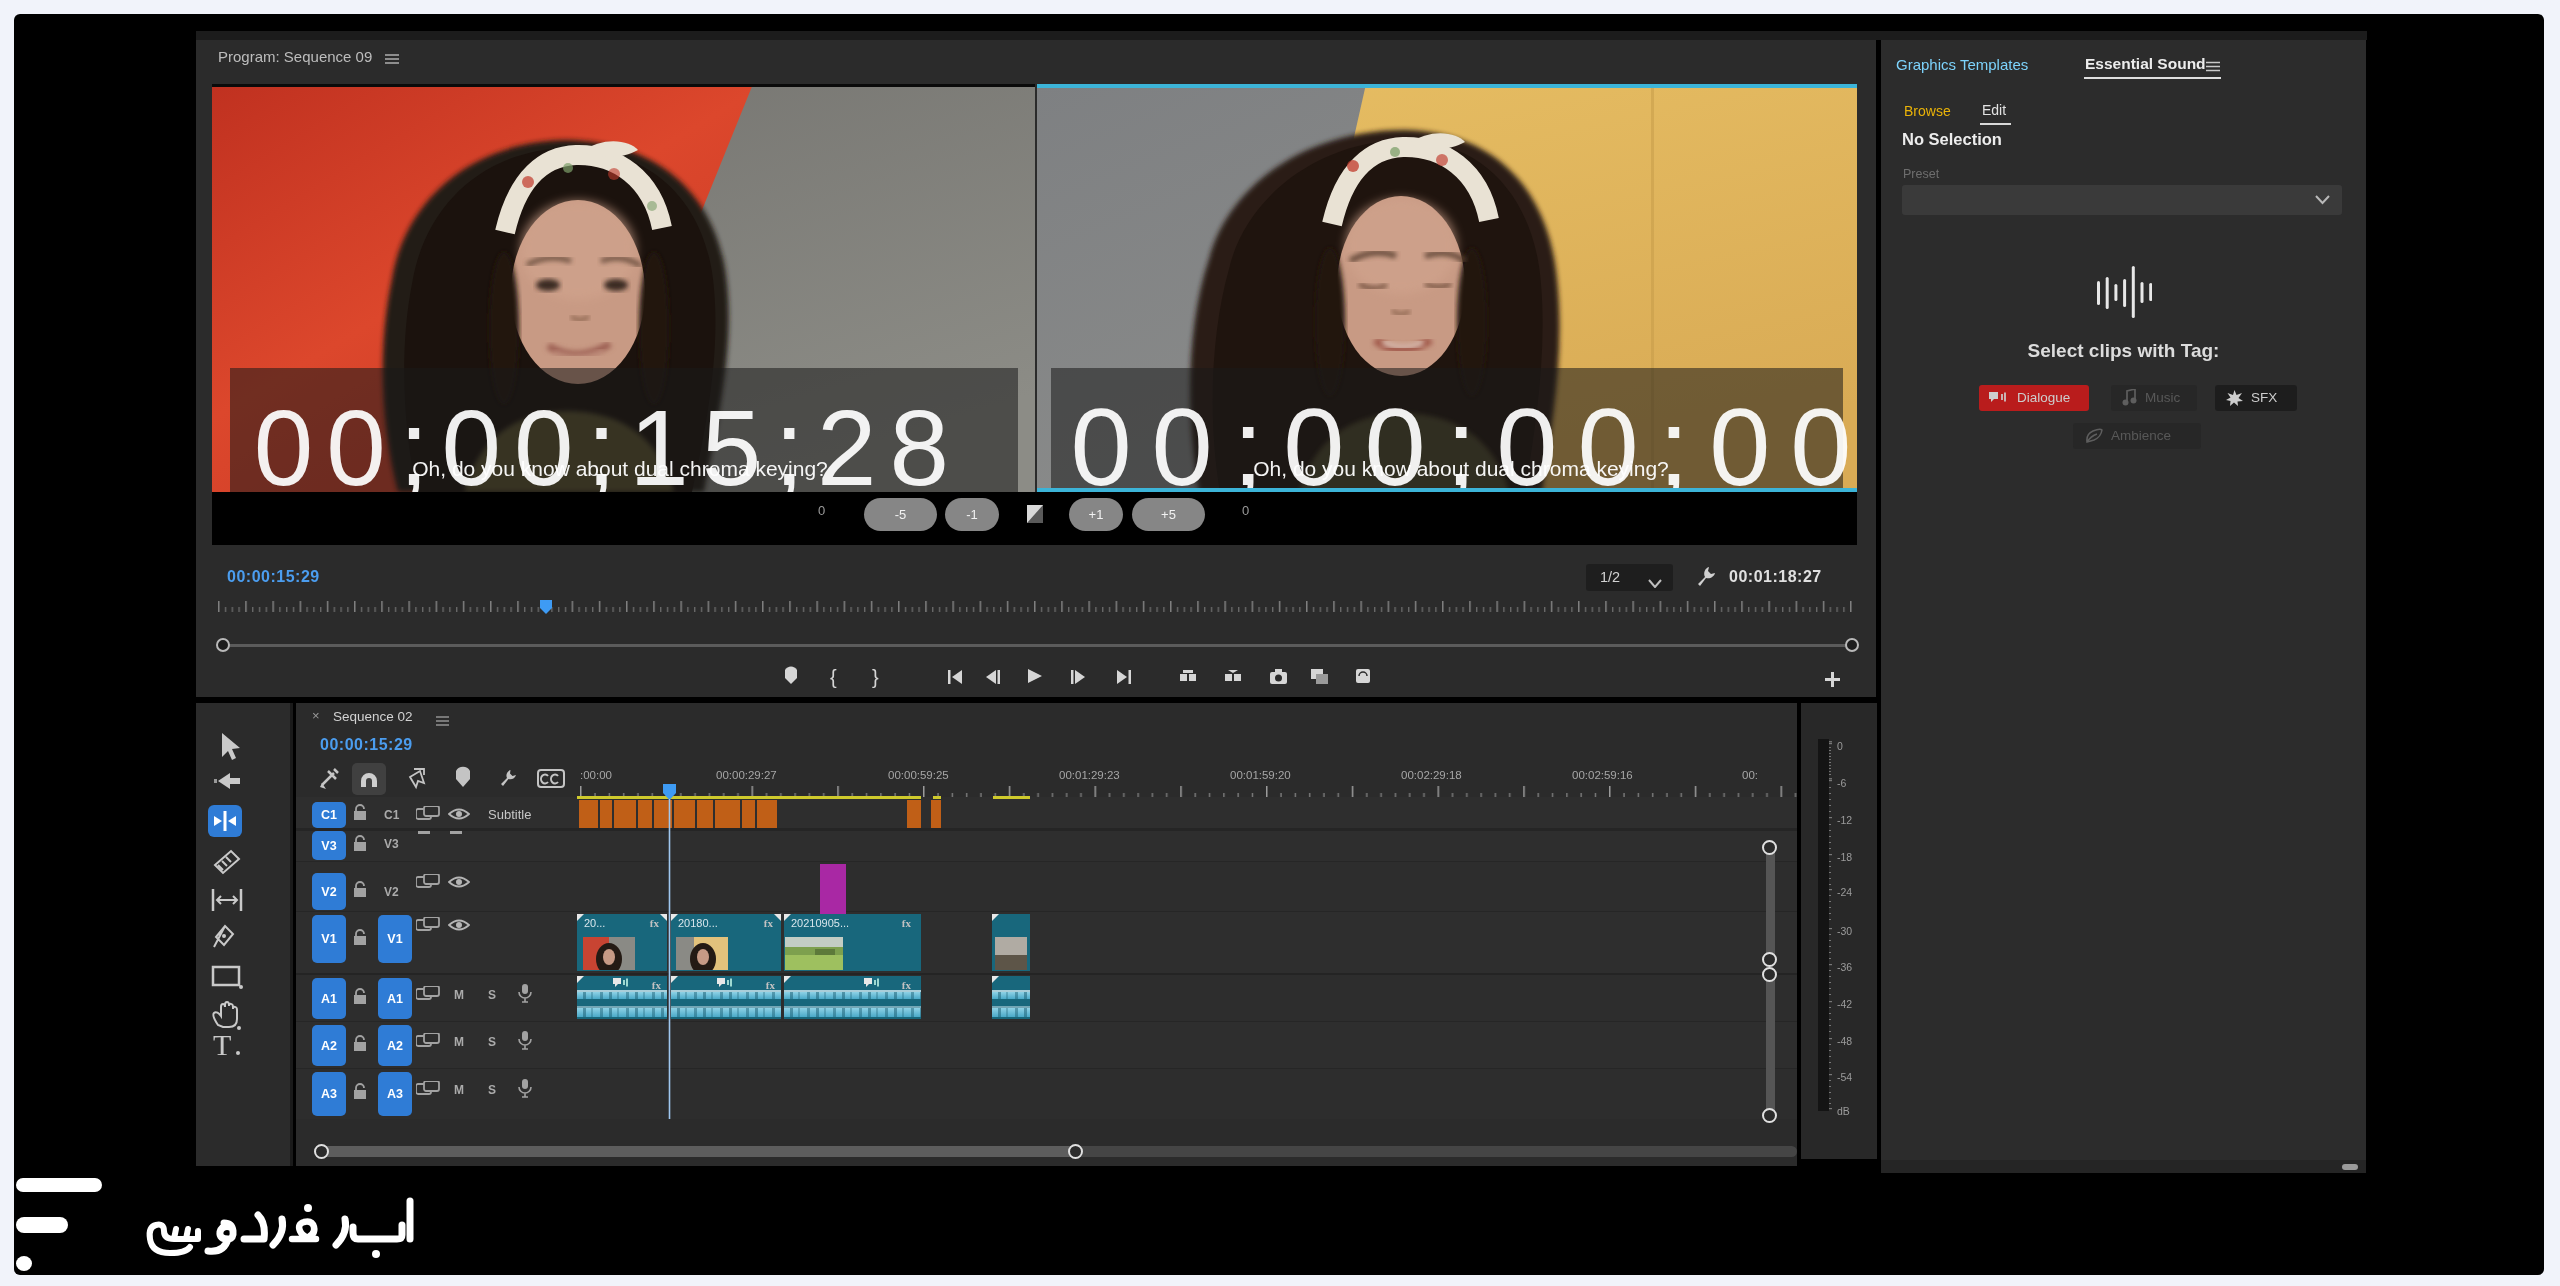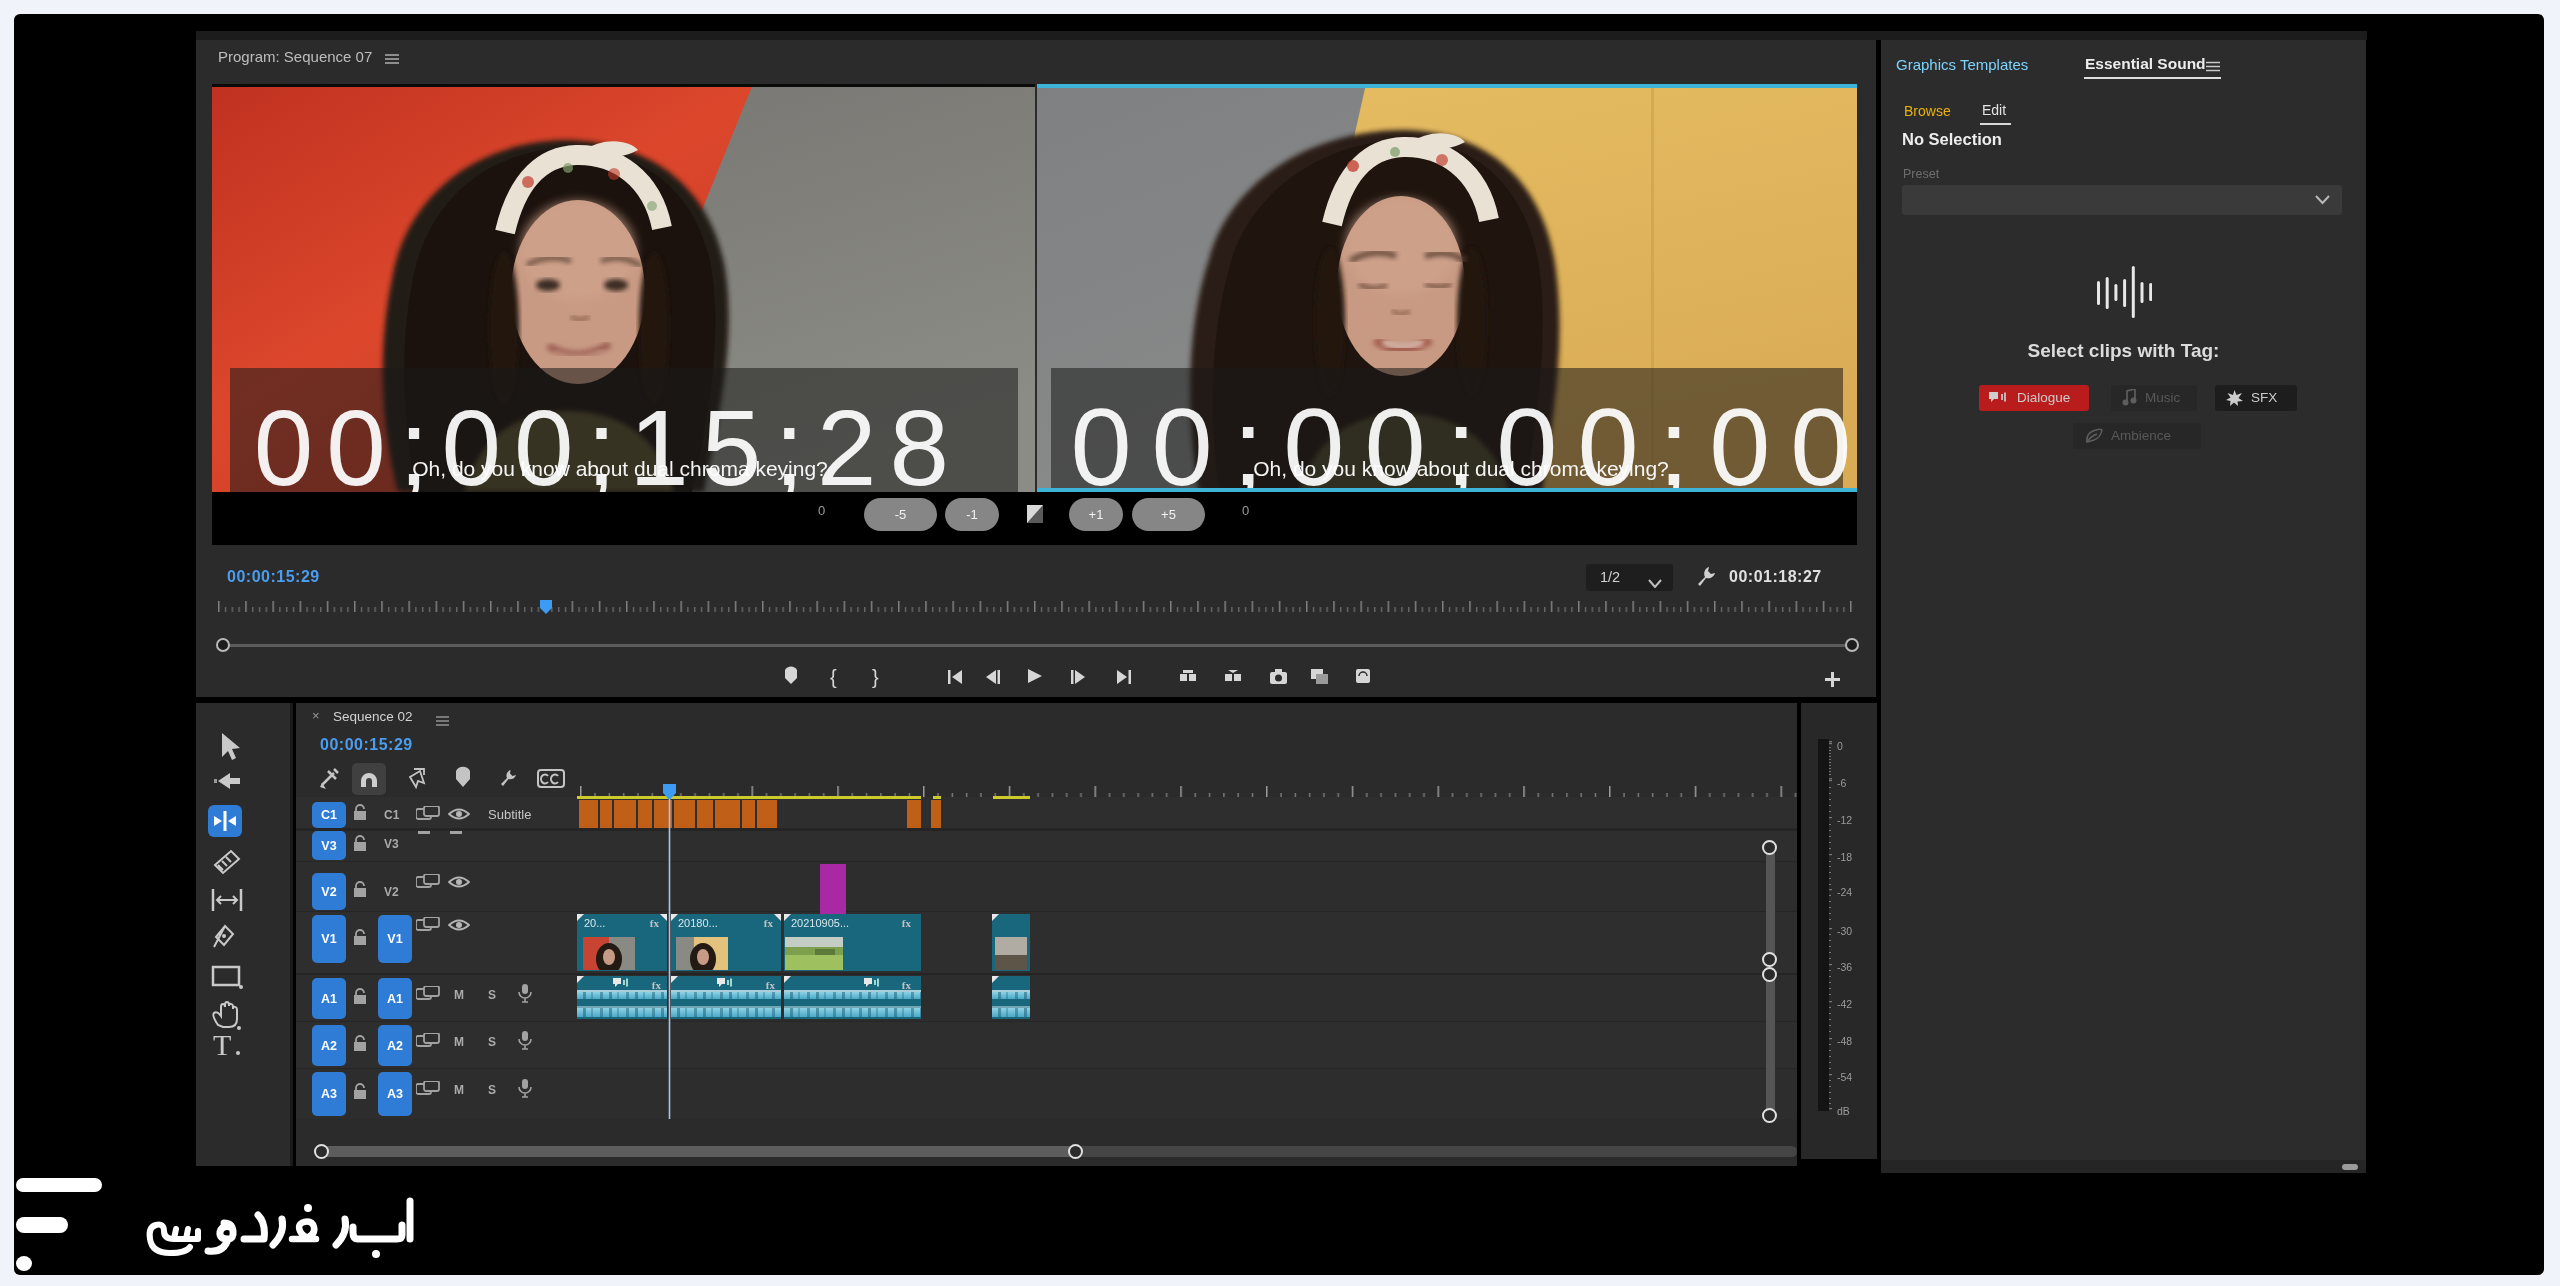--- a/index.html
+++ b/index.html
@@ -18,21 +18,21 @@
   .wline{position:absolute;left:0;height:1.5px;background:#cfe8f0;opacity:0.8;}
 </style>
 </head>
 <body>
 <div id="stage">
   <div id="black" class="abs"></div>
 
   <div class="abs" style="left:196px;top:31px;width:2171px;height:9px;background:#1c1c1c;"></div>
 
   <div class="abs panel" id="progpanel" style="left:196px;top:40px;width:1680px;height:657px;">
-    <div class="abs" style="left:22px;top:8px;font-size:15px;color:#bdbdbd;">Program: Sequence 07</div>
+    <div class="abs" style="left:22px;top:8px;font-size:15px;color:#bdbdbd;">Program: Sequence 09</div>
     <div class="abs" style="left:188px;top:11px;width:16px;height:12px;">
       <svg width="16" height="12">
           <g stroke="#a8a8a8" stroke-width="1.6">
             <line x1="1" y1="2" x2="15" y2="2"></line>
             <line x1="1" y1="6" x2="15" y2="6"></line>
             <line x1="1" y1="10" x2="15" y2="10"></line>
           </g>
         </svg>
     </div>
 
@@ -304,20 +304,30 @@
         </g>
       <g transform="translate(202,4)">
           <path d="M3 17 L9 11 C7.5 8 9 4 12.5 3 L12 6.5 L14.5 9 L18 8 C17 11.5 13.5 13 10.5 12 L5 19 Z" fill="#c4c4c4"></path>
         </g>
       <g transform="translate(242,7)">
           <rect x="0" y="0" width="26" height="17" rx="3" fill="none" stroke="#c4c4c4" stroke-width="2"></rect>
           <path d="M10 6 a4 4.5 0 1 0 0 6 M20 6 a4 4.5 0 1 0 0 6" stroke="#c4c4c4" stroke-width="2" fill="none"></path>
         </g>
     </svg>
 
+    <div class="abs" style="left:281px;top:66px;width:1220px;height:17px;color:#a6a6a6;font-size:11.5px;white-space:nowrap;">
+      <span class="abs" style="left:3px;">:00:00</span>
+      <span class="abs" style="left:139px;">00:00:29:27</span>
+      <span class="abs" style="left:311px;">00:00:59:25</span>
+      <span class="abs" style="left:482px;">00:01:29:23</span>
+      <span class="abs" style="left:653px;">00:01:59:20</span>
+      <span class="abs" style="left:824px;">00:02:29:18</span>
+      <span class="abs" style="left:995px;">00:02:59:16</span>
+      <span class="abs" style="left:1165px;">00:</span>
+    </div>
 
     <svg class="abs" style="left:281px;top:83px;" width="1220" height="14">
       <defs>
         <pattern id="tkp" x="3" y="0" width="85.75" height="14" patternUnits="userSpaceOnUse">
           <rect x="0" y="0" width="1.5" height="13" fill="#9b9b9b"></rect>
           <rect x="14.3" y="7" width="1.5" height="6" fill="#787878"></rect>
             <rect x="28.6" y="7" width="1.5" height="6" fill="#787878"></rect>
             <rect x="42.9" y="7" width="1.5" height="6" fill="#787878"></rect>
             <rect x="57.2" y="7" width="1.5" height="6" fill="#787878"></rect>
             <rect x="71.5" y="7" width="1.5" height="6" fill="#787878"></rect>

